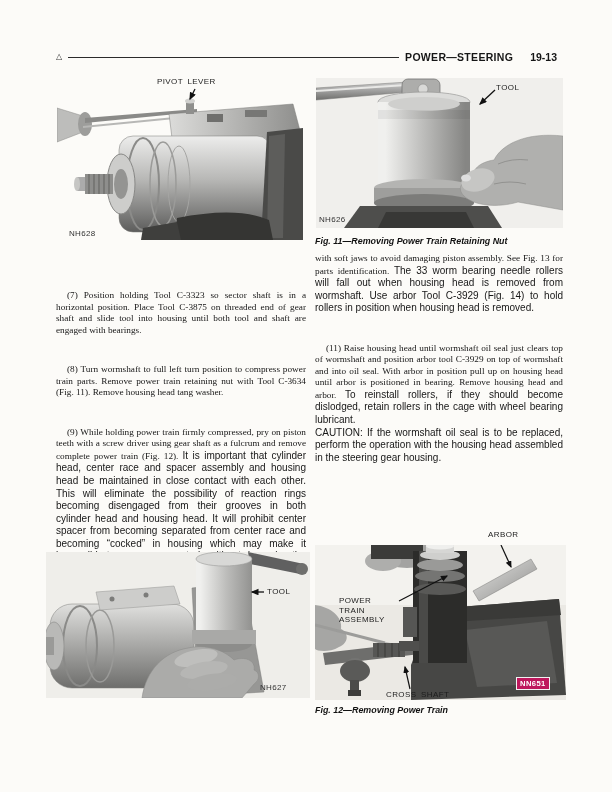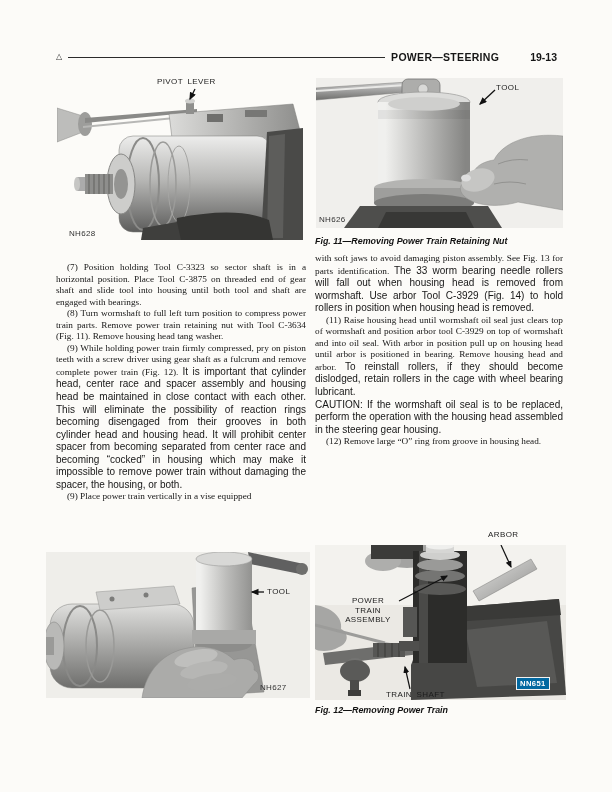--- a/index.html
+++ b/index.html
@@ -3,33 +3,33 @@
 <meta charset="utf-8">
 <style>
   html,body{margin:0;padding:0;background:#e8e6e1;}
   .page{position:relative;width:612px;height:792px;margin:0 auto;background:#fcfbf8;overflow:hidden;
         font-family:"Liberation Serif",serif;color:#161616;}
   
   .hdr{position:absolute;left:56px;top:51px;width:501px;display:flex;align-items:center;}
   .hdr .tri{font-size:8px;color:#333;line-height:8px;margin-right:4px;}
   .hdr .rule{flex:1;border-top:1.6px solid #2b2b2b;margin:1px 6px 0 2px;}
   .hdr .ttl{font:700 10.5px "Liberation Sans",sans-serif;letter-spacing:.3px;white-space:nowrap;}
-  .hdr .pg{font:700 10.5px "Liberation Sans",sans-serif;margin-left:31px;white-space:nowrap;}
+  .hdr .pg{font:700 10.5px "Liberation Sans",sans-serif;margin-left:17px;white-space:nowrap;}
   
   .col{position:absolute;text-align:justify;}
   .col p{margin:0;font-size:9.25px;line-height:11.55px;}
-  .col p.ind{text-indent:11px;}
+  .col p.ind{text-indent:11px;margin-top:28px;}
   .bs{font-family:"Liberation Sans",sans-serif;font-weight:400;font-size:10px;}
   
   .fig-svg{position:absolute;}
   .callout{position:absolute;font:8px/9.5px "Liberation Sans",sans-serif;color:#1c1c1c;
            letter-spacing:.4px;word-spacing:2px;white-space:nowrap;}
   .callout.wrap{white-space:normal;}
   .photo-id{position:absolute;font:8px "Liberation Sans",sans-serif;color:#333;letter-spacing:.3px;}
-  .badge{position:absolute;font:700 7.6px "Liberation Sans",sans-serif;color:#fff;background:#0369a1;
+  .badge{position:absolute;font:700 7.6px "Liberation Sans",sans-serif;color:#fff;background:#be185d;
          border:1.2px solid #f2f2f2;padding:1px 3px;letter-spacing:.4px;}
   .caption{position:absolute;font:italic 700 8.9px "Liberation Sans",sans-serif;color:#111;}
 </style>
 </head>
 <body>
 
 <div class="page">
 
   <div class="hdr">
     <span class="tri">△</span>
@@ -124,21 +124,20 @@
     <p class="ind"><span>(7) Position holding Tool C-3323 so sector shaft is in a horizontal position. Place Tool C-3875 on threaded end of gear shaft and slide tool into housing until both tool and shaft are engaged with bearings.</span></p>
     <p class="ind"><span>(8) Turn wormshaft to full left turn position to compress power train parts. Remove power train retaining nut with Tool C-3634 (Fig. 11). Remove housing head tang washer.</span></p>
     <p class="ind"><span>(9) While holding power train firmly compressed, pry on piston teeth with a screw driver using gear shaft as a fulcrum and remove complete power train (Fig. 12). </span><span class="bs">It is important that cylinder head, center race and spacer assembly and housing head be maintained in close contact with each other. This will eliminate the possibility of reaction rings becoming disengaged from their grooves in both cylinder head and housing head. It will prohibit center spacer from becoming separated from center race and becoming “cocked” in housing which may make it impossible to remove power train without damaging the spacer, the housing, or both.</span></p>
     <p class="ind"><span>(9) Place power train vertically in a vise equipped</span></p>
   </div>
 
   <div class="col" style="left:315px;top:253px;width:248px">
     <p><span>with soft jaws to avoid damaging piston assembly. See Fig. 13 for parts identification. </span><span class="bs">The 33 worm bearing needle rollers will fall out when housing head is removed from wormshaft. Use arbor Tool C-3929 (Fig. 14) to hold rollers in position when housing head is removed.</span></p>
     <p class="ind"><span>(11) Raise housing head until wormshaft oil seal just clears top of wormshaft and position arbor tool C-3929 on top of wormshaft and into oil seal. With arbor in position pull up on housing head until arbor is positioned in bearing. Remove housing head and arbor. </span><span class="bs">To reinstall rollers, if they should become dislodged, retain rollers in the cage with wheel bearing lubricant.</span></p>
     <p><span class="bs">CAUTION: If the wormshaft oil seal is to be replaced, perform the operation with the housing head assembled in the steering gear housing.</span></p>
-    <p class="ind"><span>(12) Remove large “O” ring from groove in housing head.</span></p>
   </div>
 
   <svg class="fig-svg" style="left:46px;top:552px" width="264" height="146" viewBox="0 0 264 146" aria-hidden="true">
     <defs>
       <linearGradient id="g10v" x1="0" y1="0" x2="0" y2="1">
         <stop offset="0" stop-color="#e0e0de"></stop>
           <stop offset="1" stop-color="#6e6e6c"></stop>
       </linearGradient>
       <linearGradient id="g10c" x1="0" y1="0" x2="1" y2="0">
         <stop offset=".08" stop-color="#f0f0ee"></stop>
@@ -212,18 +211,18 @@
     <ellipse cx="125" cy="20" rx="23" ry="6" fill="#9a9a98"></ellipse>
     <ellipse cx="125" cy="10" rx="20" ry="5" fill="#cfcfcd"></ellipse>
     <rect x="111" y="0" width="28" height="8" fill="#d6d6d4"></rect>
     <ellipse cx="125" cy="1" rx="14" ry="3.5" fill="#efefed"></ellipse>
     <polygon points="158,46 216,14 222,24 164,56" fill="url(#g12r)" stroke="#7f7f7d" stroke-width=".5"></polygon>
     <line x1="186" y1="0" x2="196" y2="22" stroke="#111" stroke-width="1.2" marker-end="url(#ah12)"></line>
     <line x1="84" y1="56" x2="132" y2="31" stroke="#111" stroke-width="1.2" marker-end="url(#ah12)"></line>
     <line x1="95" y1="144" x2="90" y2="122" stroke="#111" stroke-width="1.2" marker-end="url(#ah12)"></line>
   </svg>
   <div class="callout" style="left:488px;top:530px">ARBOR</div>
-  <div class="callout wrap" style="left:339px;top:596px;width:58px;text-align:center">POWER TRAIN ASSEMBLY</div>
-  <div class="callout" style="left:386px;top:690px">TRAIN SHAFT</div>
+  <div class="callout wrap" style="left:339px;top:596px;width:58px;text-align:left">POWER TRAIN ASSEMBLY</div>
+  <div class="callout" style="left:386px;top:690px">CROSS SHAFT</div>
   <div class="badge" style="left:516px;top:677px">NN651</div>
   <div class="caption" style="left:315px;top:705px;width:252px">Fig. 12—Removing Power Train</div>
 
 </div>
 
 </body></html>

